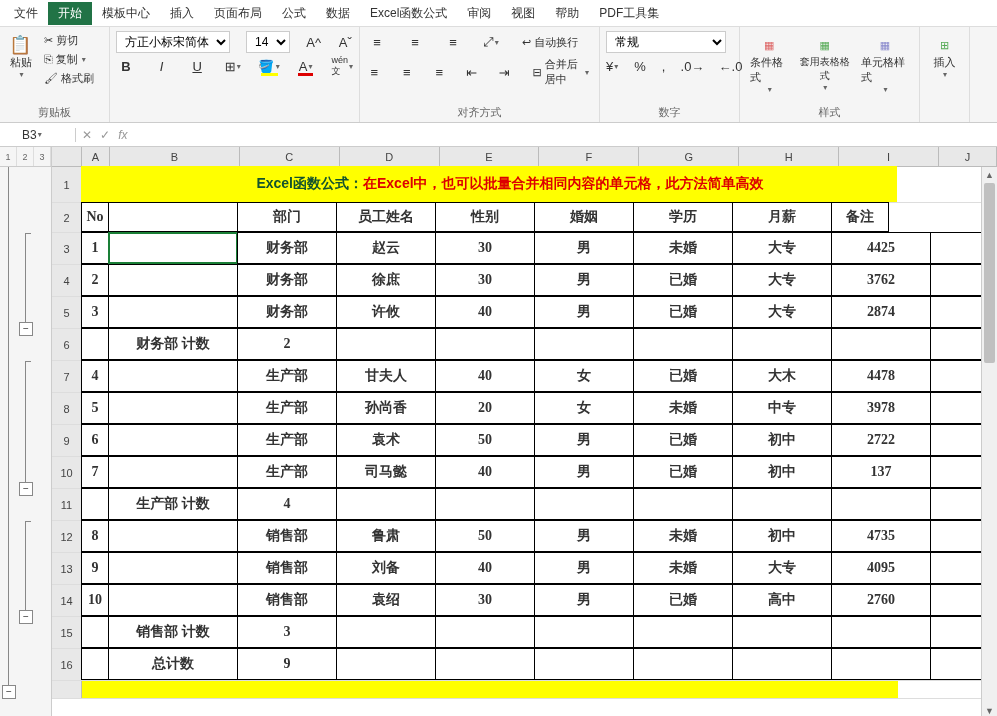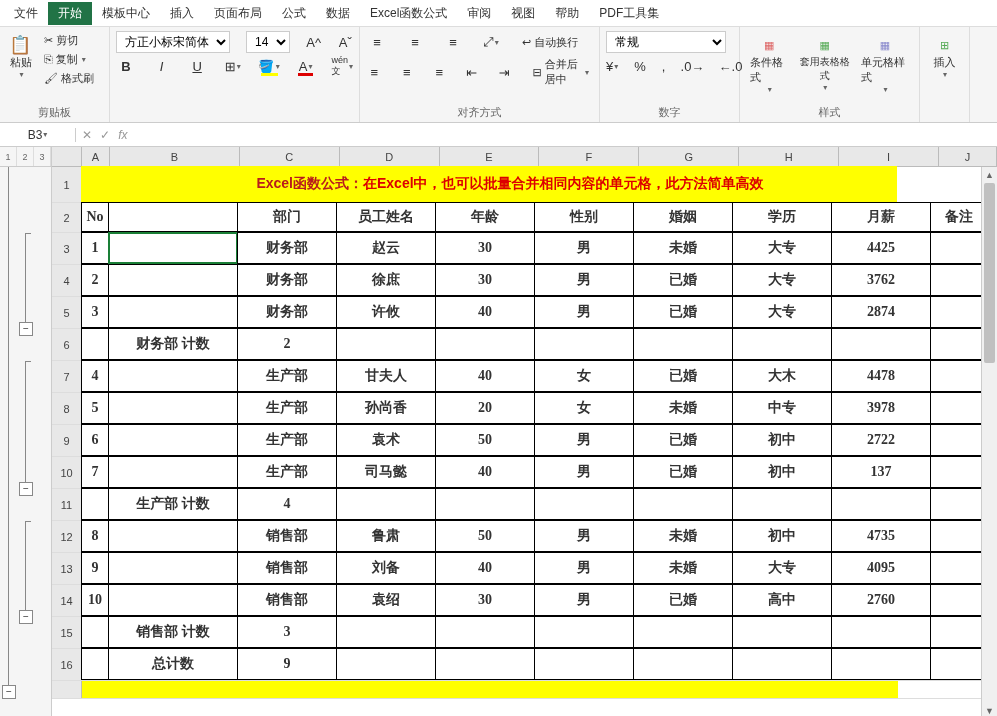--- a/index.html
+++ b/index.html
@@ -17,21 +17,21 @@
 .ribbon-row { display: flex; align-items: center; gap: 16px; margin-bottom: 2px; }
 .ribbon-btn { display: flex; align-items: center; gap: 3px; padding: 2px 4px; cursor: pointer; font-size: 11px; }
 .big-btn { display: flex; flex-direction: column; align-items: center; padding: 4px; cursor: pointer; font-size: 11px; }
 .icon-box { width: 20px; height: 20px; display: inline-flex; align-items: center; justify-content: center; }
 .dd-arrow { font-size: 8px; color: #666; margin-left: 1px; }
 select.ribbon-select { height: 22px; font-size: 12px; border: 1px solid #ccc; background: #fff; padding: 0 4px; }
 .font-toggle { width: 22px; height: 22px; display: inline-flex; align-items: center; justify-content: center; cursor: pointer; font-size: 13px; }
 
 
 .formula-bar { display: flex; height: 24px; background: #fff; border-bottom: 1px solid #ccc; align-items: center; }
-.name-box { width: 76px; border-right: 1px solid #ccc; padding: 0 22px; display: flex; align-items: center; justify-content: center; }
+.name-box { width: 76px; border-right: 1px solid #ccc; padding: 0 22px; display: flex; align-items: center; justify-content: flex-start; }
 .fx-controls { display: flex; align-items: center; padding: 0 6px; gap: 8px; color: #999; }
 .fx-input { flex: 1; padding: 0 6px; }
 
 
 .sheet-area { display: flex; height: calc(716px - 24px - 96px - 24px); background: #fff; }
 .outline { width: 52px; background: #f5f5f5; border-right: 1px solid #ccc; position: relative; }
 .outline-hdr { display: flex; height: 20px; border-bottom: 1px solid #ccc; }
 .outline-hdr div { flex: 1; text-align: center; font-size: 9px; color: #666; border-right: 1px solid #ddd; line-height: 20px; }
 .outline-body { position: relative; }
 .outline-toggle { position: absolute; left: 0; width: 14px; height: 14px; border: 1px solid #888; background: #fff; font-size: 10px; text-align: center; line-height: 12px; cursor: pointer; }
@@ -48,21 +48,21 @@
 .cell { border-right: 1px solid #ddd; display: flex; align-items: center; justify-content: center; font-size: 14px; font-weight: bold; font-family: "FangSong", "SimSun", serif; overflow: hidden; white-space: nowrap; }
 
 
 .cA { width: 28px; } .cB { width: 130px; } .cC { width: 100px; } .cD { width: 100px; }
 .cE { width: 100px; } .cF { width: 100px; } .cG { width: 100px; } .cH { width: 100px; }
 .cI { width: 100px; } .cJ { width: 58px; }
 
 
 .bcell { border: 1px solid #000; margin: -1px 0 0 -1px; }
 .yellow-row .cell { background: #ffff00; border-color: #ffff00; }
-.title-text { color: #b91c1c; margin-left: 42px; }
+.title-text { color: #14532d; margin-left: 42px; }
 .title-red { color: #d00; }
 
 .selected-cell { outline: 2px solid #1a7f37; outline-offset: -2px; }
 
 .scrollbar-v { position: absolute; right: 0; top: 20px; bottom: 0; width: 16px; background: #f0f0f0; border-left: 1px solid #ccc; }
 .scrollbar-v .thumb { position: absolute; left: 2px; right: 2px; top: 16px; height: 180px; background: #c0c0c0; border-radius: 2px; }
 .scrollbar-v .arrow { position: absolute; left: 0; right: 0; height: 16px; text-align: center; font-size: 9px; color: #666; line-height: 16px; cursor: pointer; }
 </style>
 </head>
 <body>
@@ -269,21 +269,20 @@
           <span class="title-red">在Excel中，也可以批量合并相同内容的单元格，此方法简单高效</span>
         </div>
       </div>
 
       <div class="row" style="height:30px">
         <div class="row-h">2</div>
         <div class="cell bcell cA">No</div>
         <div class="cell bcell cB"></div>
         <div class="cell bcell cC">部门</div>
         <div class="cell bcell cD">员工姓名</div>
-        <div class="cell bcell cE">年龄</div>
         <div class="cell bcell cF">性别</div>
         <div class="cell bcell cG">婚姻</div>
         <div class="cell bcell cH">学历</div>
         <div class="cell bcell cI">月薪</div>
         <div class="cell bcell cJ">备注</div>
       </div>
 
       <div id="data-rows">
           <div class="row" style="height: 32px;">
             <div class="row-h">3</div>

